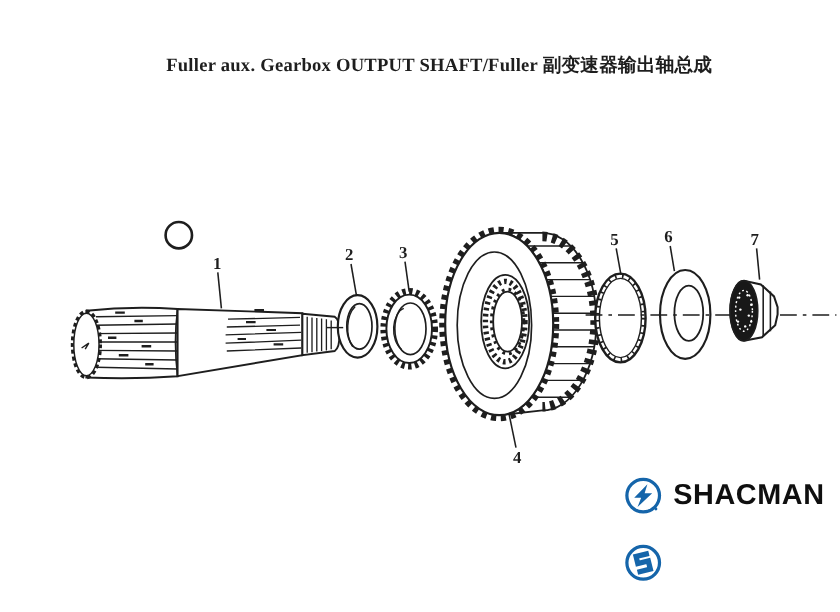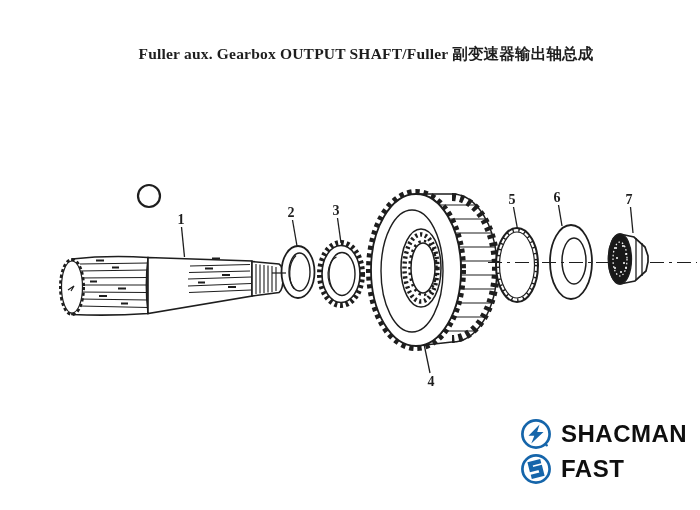--- a/index.html
+++ b/index.html
@@ -131,30 +131,29 @@
     <text class="lbl" x="181" y="224">1</text>
     <text class="lbl" x="291" y="217">2</text>
     <text class="lbl" x="336" y="215">3</text>
     <text class="lbl" x="431" y="386">4</text>
     <text class="lbl" x="512" y="204">5</text>
     <text class="lbl" x="557" y="202">6</text>
     <text class="lbl" x="629" y="204">7</text>
   </g>
 </svg>
 
-<div class="brand-row" style="top:417px">
+<div class="brand-row" style="top:396px">
   <svg width="34" height="34" viewBox="0 0 34 34">
     <circle cx="17" cy="17" r="13.6" fill="none" stroke="#1565aa" stroke-width="2.7"></circle>
     <path d="M20.5 7.5 L9.5 18.8 L15.3 18.8 L12.3 26.5 L24.5 15 L18.2 15 Z" fill="#1565aa"></path>
     <circle cx="27.6" cy="28.2" r="1.2" fill="#1565aa"></circle>
   </svg>
   <span class="brand-text">SHACMAN</span>
 </div>
 
 <div class="brand-row" style="top:452px">
   <svg width="34" height="34" viewBox="0 0 34 34">
     <circle cx="17" cy="17" r="13.6" fill="none" stroke="#1565aa" stroke-width="2.7"></circle>
     <g transform="rotate(-14 17 17)">
       <path d="M23.5 10.5 L12.5 10.5 L12.5 16.5 L21.5 16.5 L21.5 23.5 L10.5 23.5" fill="none" stroke="#1565aa" stroke-width="4.4"></path>
     </g>
   </svg>
-  <span class="brand-text">FAST</span>
 </div>
 
 </body></html>

